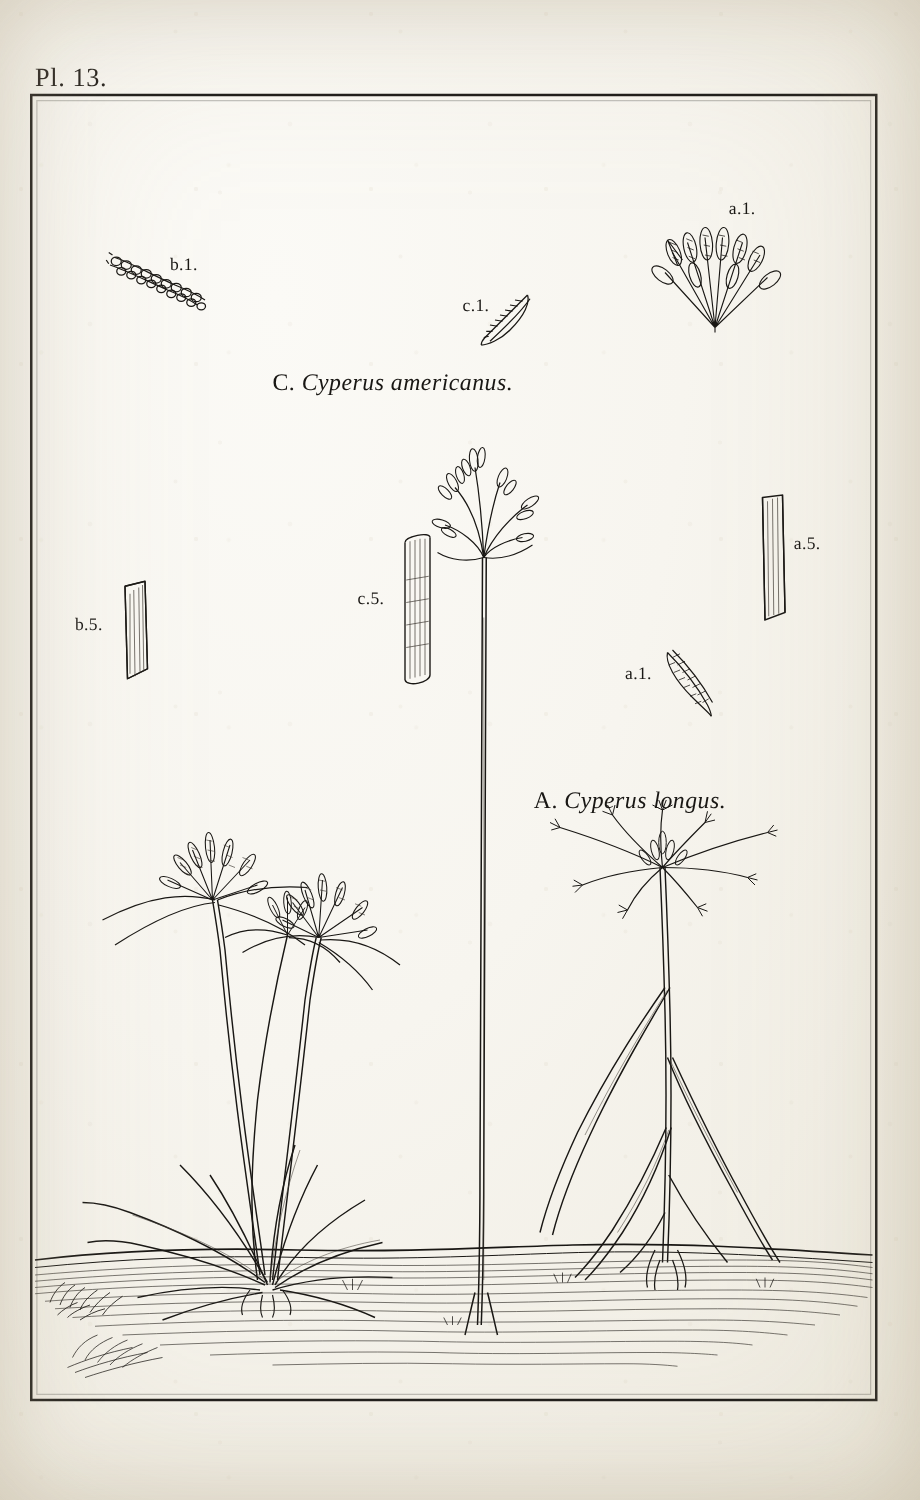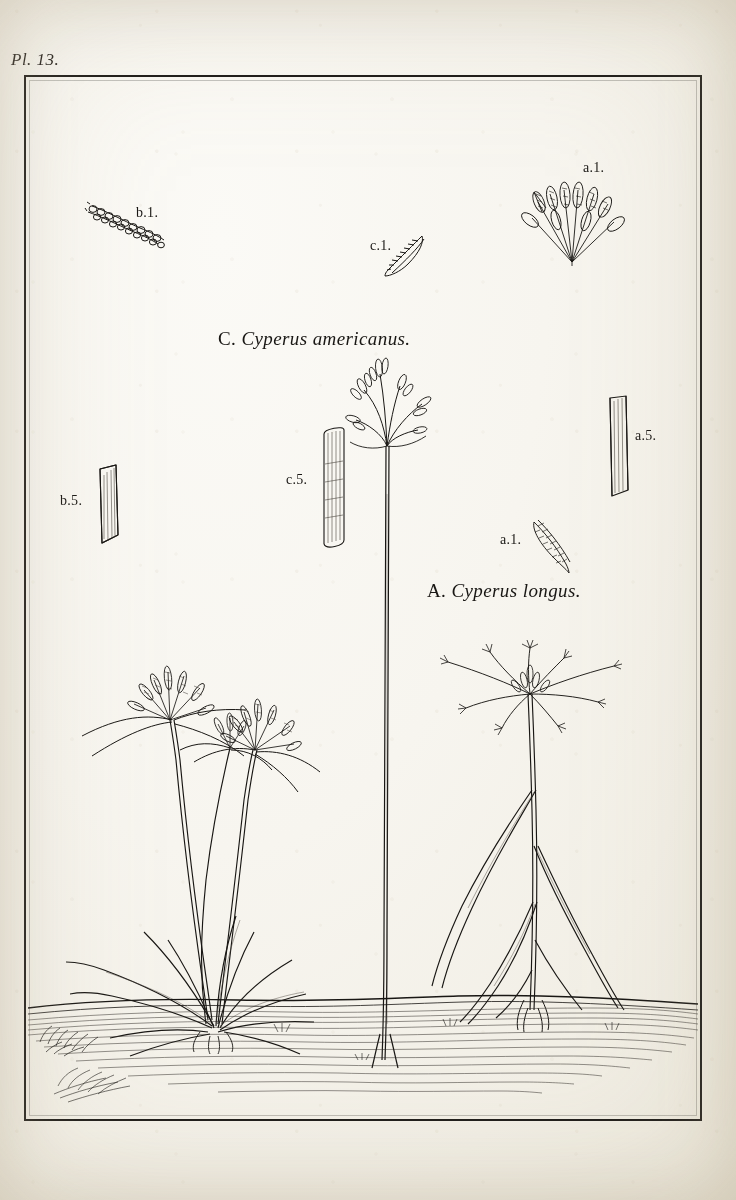--- a/index.html
+++ b/index.html
@@ -38,24 +38,23 @@
   #paper-edge-shade {
     position: absolute;
     inset: 0;
     pointer-events: none;
     box-shadow: inset 0 0 70px rgba(170,155,125,.35), inset 0 0 160px rgba(200,188,160,.25);
   }
 
   
   #plate-number {
     position: absolute;
-    left: 11px;
+    left: 28px;
     top: 50px;
-    font-style: italic;
-    font-size: 17px;
+    font-size: 21px;
     color: #201c18;
     letter-spacing: .5px;
   }
 
   
   #plate-frame {
     position: absolute;
     left: 24px;
     top: 75px;
     width: 678px;
@@ -166,21 +165,21 @@
 
         <g stroke-width=".6">
           <path d="M24 16 l5 2 M25 22 l5 2 M26 28 l5 2 M37 13 l5 2 M38 20 l5 2 M39 27 l5 2 M50 10 l5 1 M51 18 l5 1 M52 26 l5 1 M63 10 l5 1 M64 18 l5 1 M65 26 l5 1 M77 14 l5 2 M78 21 l5 2 M79 28 l5 2 M90 23 l5 2 M91 30 l5 2"></path>
         </g>
         <path d="M60 84 L60 88"></path>
       </g>
     </svg>
   </div>
   <div class="fig-label detail-label" style="left:583px; top:160px;">a.1.</div>
 
-  <div class="fig-label species-label" style="left:218px; top:328px;">
+  <div class="fig-label species-label" style="left:218px; top:296px;">
     <span class="letter">C.</span>
     <span class="name">Cyperus americanus.</span>
   </div>
 
   <div class="art" style="left:88px; top:463px;">
     <svg width="46" height="86" viewBox="0 0 46 86">
       <g stroke="#191714" fill="none" stroke-width="1.1">
         <path d="M12 6 L28 2 L30 72 L14 80 Z"></path>
         <path d="M12 6 L14 80"></path>
         <path d="M28 2 L30 72"></path>
@@ -286,21 +285,21 @@
         <path d="M65 112 C52 116, 38 114, 28 108" stroke-width=".9"></path>
 
         <g stroke-width=".4" stroke="#4a443c">
           <path d="M65 160 L65 690"></path>
         </g>
       </g>
     </svg>
   </div>
 
 
-  <div class="fig-label species-label" style="left:427px; top:580px;">
+  <div class="fig-label species-label" style="left:427px; top:630px;">
     <span class="letter">A.</span>
     <span class="name">Cyperus longus.</span>
   </div>
 
   <div class="art" style="left:48px; top:640px;">
     <svg width="300" height="420" viewBox="0 0 300 420">
       <g stroke="#191714" fill="none" stroke-width="1.15">
 
         <path d="M160 380 C152 320, 140 250, 128 120 C126 104, 124 92, 122 80"></path>
         <path d="M164 380 C156 320, 144 250, 132 120 C130 104, 128 92, 126 80"></path>

